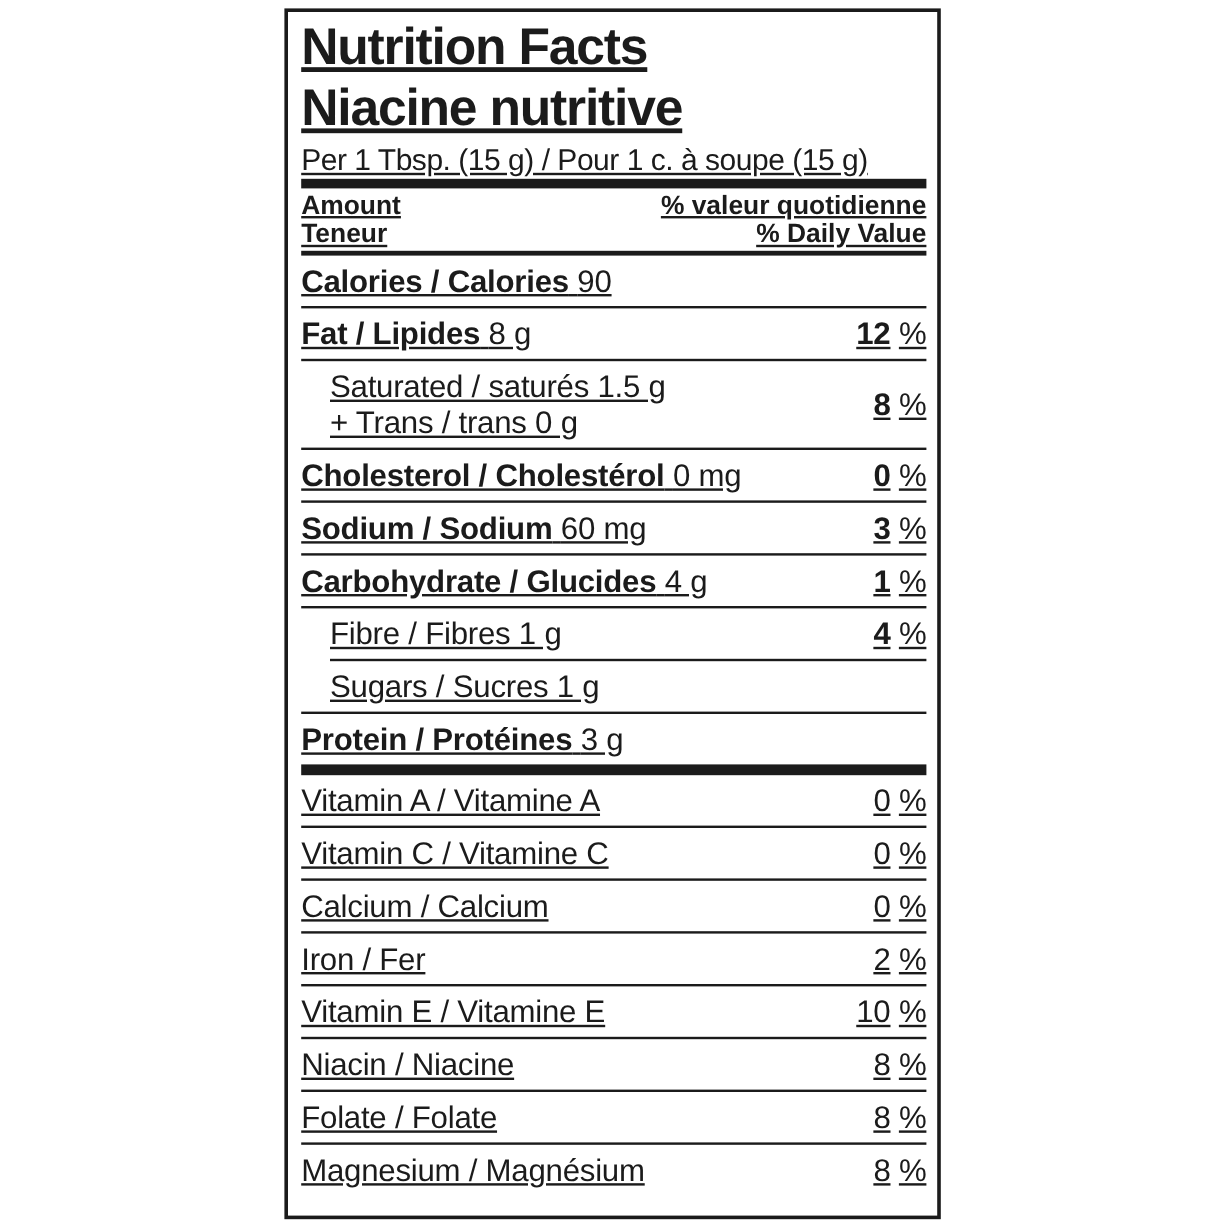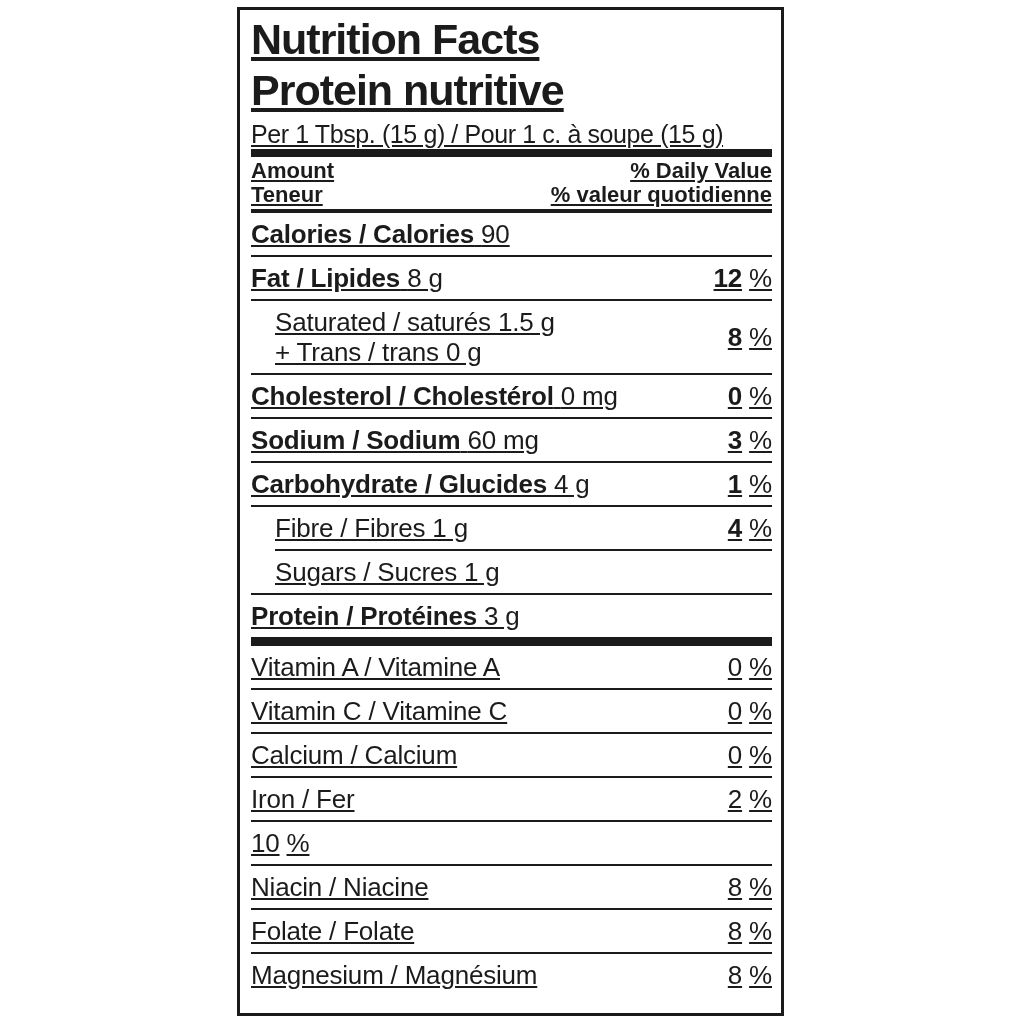--- a/index.html
+++ b/index.html
@@ -75,33 +75,33 @@
   .micro .dv { font-weight: 400; }
   .pct { font-weight: 400; margin-left: 7px; }
 </style>
 </head>
 <body>
 
 <div class="canvas">
   <div class="nf-label">
 
     <div class="title">Nutrition Facts</div>
-    <div class="title">Protein nutritive</div>
+    <div class="title">Niacine nutritive</div>
     <div class="serving">Per 1 Tbsp. (15 g) / Pour 1 c. à soupe (15 g)</div>
 
     <div class="bar bar-thick"></div>
 
     <div class="col-header">
       <div class="left">
         <div>Amount</div>
         <div>Teneur</div>
       </div>
       <div class="right">
+        <div>% valeur quotidienne</div>
         <div>% Daily Value</div>
-        <div>% valeur quotidienne</div>
       </div>
     </div>
 
     <div class="bar bar-med"></div>
 
     <div class="row">
       <div class="name bold"><span>Calories / Calories</span> <span class="val">90</span></div>
     </div>
     <div class="sep"></div>
 
@@ -173,20 +173,21 @@
     </div>
     <div class="sep"></div>
 
     <div class="row micro">
       <div class="name">Iron / Fer</div>
       <div class="dvcell"><span class="dv">2</span><span class="pct">%</span></div>
     </div>
     <div class="sep"></div>
 
     <div class="row micro">
+      <div class="name">Vitamin E / Vitamine E</div>
       <div class="dvcell"><span class="dv">10</span><span class="pct">%</span></div>
     </div>
     <div class="sep"></div>
 
     <div class="row micro">
       <div class="name">Niacin / Niacine</div>
       <div class="dvcell"><span class="dv">8</span><span class="pct">%</span></div>
     </div>
     <div class="sep"></div>
 

